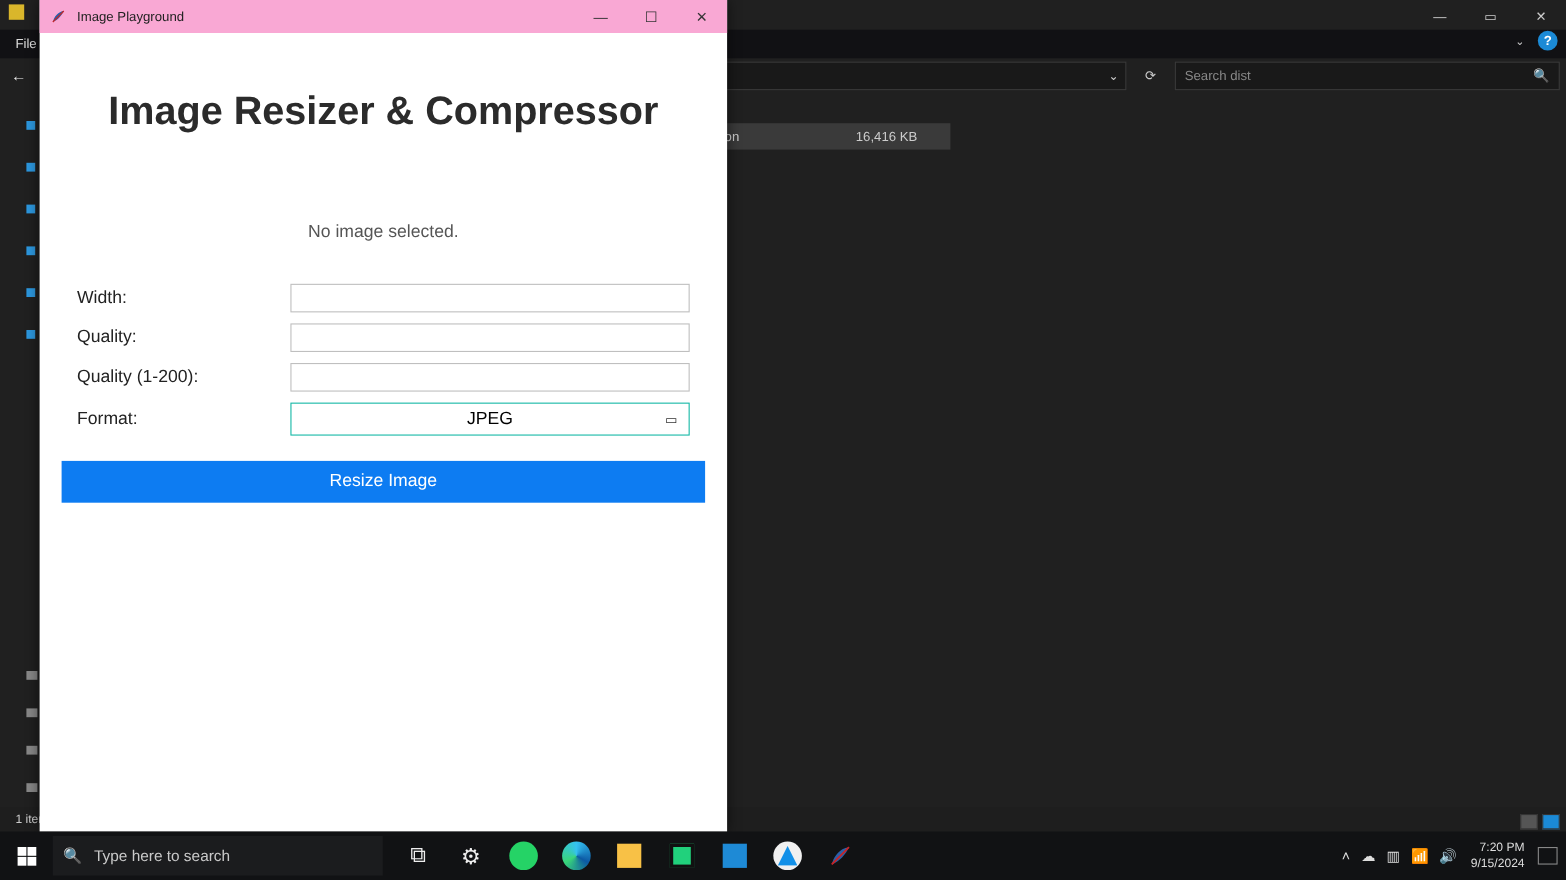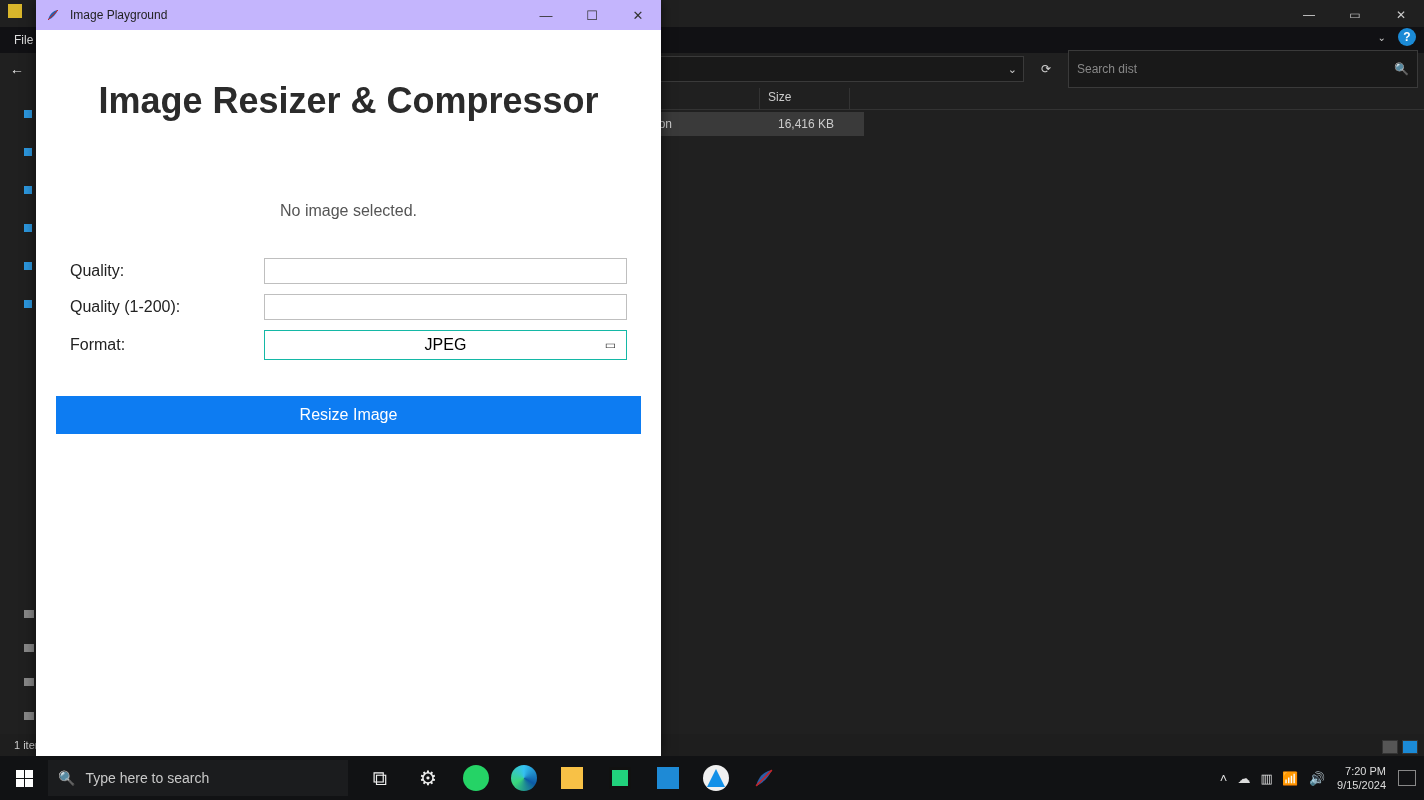--- a/index.html
+++ b/index.html
@@ -27,21 +27,21 @@
 .help-icon {
   position:absolute; right:8px; top:28px; width:18px; height:18px; border-radius:50%;
   background:#1b8ad6; color:#fff; font-size:12px; font-weight:bold;
   display:flex; align-items:center; justify-content:center;
 }
 .nav-row { position:absolute; top:54px; left:0; right:0; height:30px; display:flex; align-items:center; gap:10px; padding:0 6px 0 10px; }
 .back-arrow { color:#eee; font-size:14px; width:22px; }
 .addr-bar { flex:1; height:26px; background:#191919; border:1px solid #3a3a3a; display:flex; align-items:center; }
 .addr-caret { margin-left:auto; margin-right:6px; color:#ccc; font-size:11px; }
 .addr-refresh { width:24px; color:#ccc; text-align:center; font-size:12px; }
-.search-box { width:350px; height:38px; background:#191919; border:1px solid #3a3a3a; color:#888; font-size:12px; display:flex; align-items:center; padding:0 8px; }
+.search-box { width:350px; height:26px; background:#191919; border:1px solid #3a3a3a; color:#888; font-size:12px; display:flex; align-items:center; padding:0 8px; }
 .search-mag { margin-left:auto; color:#777; font-size:12px; }
 
 .cols-header { position:absolute; left:40px; top:88px; right:0; height:22px; display:flex; font-size:12px; color:#ccc; border-bottom:1px solid #333; }
 .col { border-right:1px solid #333; padding:2px 8px; }
 .col-type { flex:0 0 140px; }
 .col-size { flex:0 0 90px; }
 
 .file-row { position:absolute; left:40px; top:112px; right:560px; height:24px; display:flex; align-items:center; font-size:12px; background:#3a3a3a; }
 .file-type { width:140px; padding-left:8px; }
 .file-size { width:90px; text-align:right; padding-right:16px; }
@@ -57,36 +57,36 @@
 .view-icons .active { background:#1b8ad6; }
 
 
 .tk-window {
   position:absolute; left:36px; top:0; width:625px; height:756px;
   background:#fff; color:#000;
   box-shadow: 0 0 12px rgba(0,0,0,.6);
 }
 .tk-titlebar {
   height:30px; display:flex; align-items:center; padding-left:10px;
-  font-size:12px; color:#222; position:relative; background:#c4b5fd;
+  font-size:12px; color:#222; position:relative; background:#f9a8d4;
 }
 .tk-feather { width:14px; height:14px; margin-right:10px; display:inline-block; }
 .tk-win-btns { position:absolute; right:0; top:0; display:flex; height:30px; }
 .tk-win-btns div { width:46px; display:flex; align-items:center; justify-content:center; font-size:13px; color:#333; }
 .tk-body { padding:20px 20px 0 20px; }
 .tk-heading { font-size:36px; font-weight:700; text-align:center; color:#2b2b2b; margin:30px 0 36px; }
 .tk-bluebtn { width:100%; height:38px; background:#0d7cf2; color:#fff; font-size:16px; display:flex; align-items:center; justify-content:center; margin-bottom:20px; }
 .tk-noimg { text-align:center; color:#555; font-size:16px; margin:80px 0 38px; }
 .tk-form { padding:0 14px; }
 .tk-row { display:flex; align-items:center; margin-bottom:10px; }
 .tk-label { width:194px; font-size:16px; color:#222; }
 .tk-input { flex:1; height:26px; border:1px solid #bfbfbf; background:#fff; }
 .tk-select { flex:1; height:30px; border:1px solid #14b8a6; background:#fff; display:flex; align-items:center; justify-content:center; font-size:16px; position:relative; }
 .tk-select .handle { position:absolute; right:10px; font-size:12px; color:#333; }
-.tk-actions { margin-top:36px; }
+.tk-actions { margin-top:23px; }
 .tk-actions .tk-bluebtn { margin-bottom:22px; }
 
 
 .taskbar {
   position:absolute; left:0; bottom:0; width:100%; height:44px; background:#111214;
   display:flex; align-items:center; color:#fff;
 }
 .start { width:48px; height:44px; display:flex; align-items:center; justify-content:center; }
 .win-logo { display:grid; grid-template-columns:8px 8px; grid-template-rows:8px 8px; gap:1px; }
 .win-logo span { background:#fff; }
@@ -133,25 +133,20 @@
     <div class="addr-bar">
       <span class="addr-caret">⌄</span>
     </div>
     <div class="addr-refresh">⟳</div>
     <div class="search-box">
       <span>Search dist</span>
       <span class="search-mag">🔍</span>
     </div>
   </div>
 
-  <div class="cols-header">
-    <div style="flex:0 0 580px"></div>
-    <div class="col col-type">e</div>
-    <div class="col col-size">Size</div>
-  </div>
   <div class="file-row">
     <div style="flex:0 0 580px"></div>
     <div class="file-type">plication</div>
     <div class="file-size">16,416 KB</div>
   </div>
 
   <div class="sidebar-dots">
     <span></span>
     <span></span>
     <span></span>
@@ -190,20 +185,24 @@
       <div>✕</div>
     </div>
   </div>
 
   <div class="tk-body">
     <div class="tk-heading">Image Resizer &amp; Compressor</div>
     <div class="tk-noimg">No image selected.</div>
 
     <div class="tk-form">
       <div class="tk-row">
+        <div class="tk-label">Width:</div>
+        <input class="tk-input" value="" style="">
+      </div>
+      <div class="tk-row">
         <div class="tk-label">Quality:</div>
         <input class="tk-input" value="" style="">
       </div>
       <div class="tk-row">
         <div class="tk-label">Quality (1-200):</div>
         <input class="tk-input" value="" style="">
       </div>
       <div class="tk-row" style="margin-top:6px">
         <div class="tk-label">Format:</div>
         <div class="tk-select">

